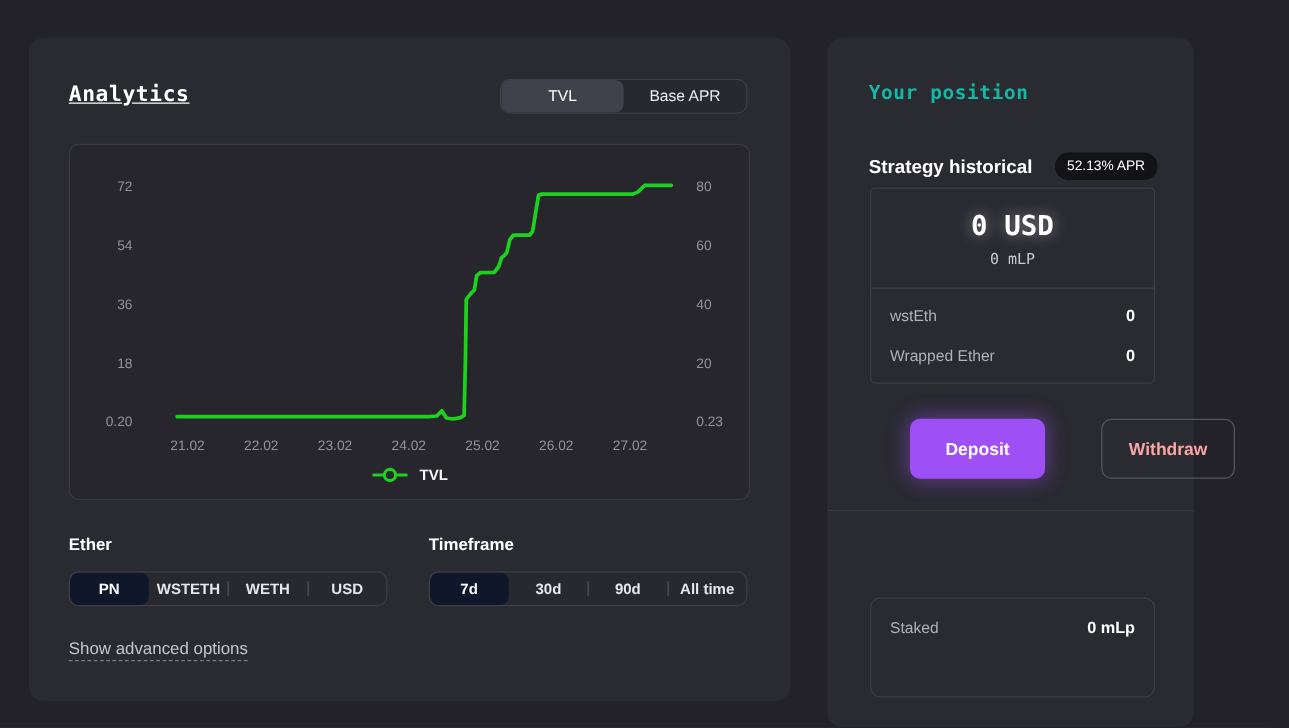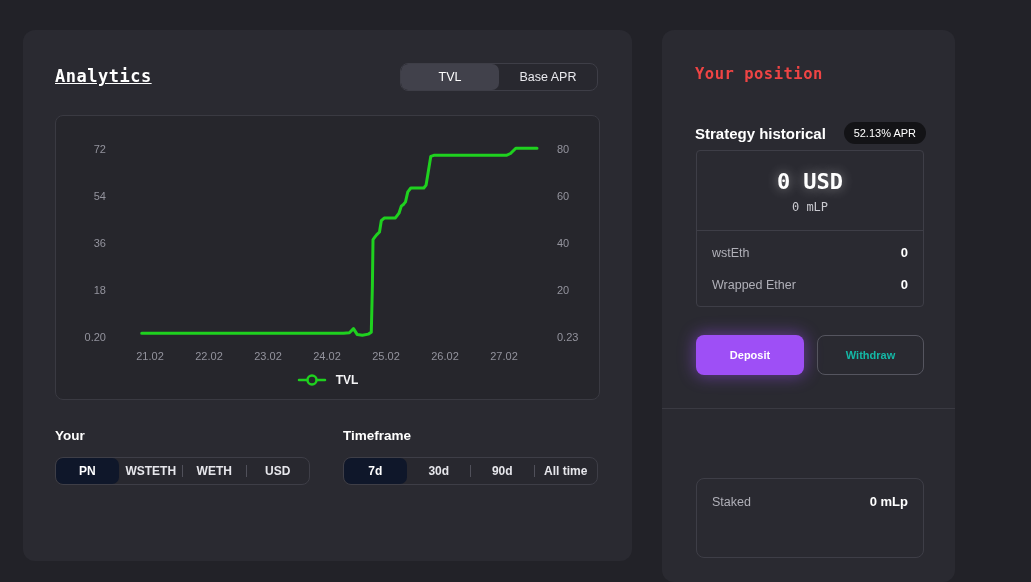--- a/index.html
+++ b/index.html
@@ -71,21 +71,21 @@
   .adv-link {
     position:absolute; left:32px; top:481px;
     font-size:13.5px; color:#c6c6ce; text-decoration:none;
     border-bottom:1px dashed #7a7a84; padding-bottom:2px; cursor:pointer;
   }
 
   
   .pos-title {
     position:absolute; left:33px; top:35px;
     font-family:"DejaVu Sans Mono", monospace;
-    font-size:15.5px; font-weight:bold; color:#ef4444; letter-spacing:0.5px;
+    font-size:15.5px; font-weight:bold; color:#14b8a6; letter-spacing:0.5px;
   }
   .head-row {
     position:absolute; left:33px; right:29px;
     display:flex; align-items:center; justify-content:space-between;
   }
   .strategy-row { top:92px; }
   .staking-row  { top:407px; }
   .head-label { font-size:15px; font-weight:bold; color:#ffffff; }
   .badge {
     background:#131316; color:#ffffff; font-size:11px;
@@ -117,29 +117,29 @@
   .asset-rows { padding:14px 15px 0 15px; }
   .a-row {
     display:flex; justify-content:space-between; align-items:center;
     margin-bottom:17px;
   }
   .a-label { font-size:12.5px; color:#b0b0b8; }
   .a-value { font-size:13px; font-weight:bold; color:#ffffff; }
 
   .btns { position:absolute; left:34px; top:305px; display:flex; gap:13px; }
   .btn {
-    height:40px; border-radius:8px; font-size:11px; font-weight:bold;
-    font-family:"Liberation Sans", sans-serif; cursor:pointer;
+    height:48px; border-radius:8px; font-size:14px; font-weight:bold;
+    font-family:"Liberation Sans", sans-serif; cursor:pointer;margin-left:32px;
   }
   .btn-deposit {
     width:108px; background:#9e4ff6; color:#ffffff; border:none;
     box-shadow:0 0 16px 2px rgba(158,79,246,0.45);
   }
   .btn-withdraw {
-    width:107px; background:transparent; color:#14b8a6;
+    width:107px; background:transparent; color:#fca5a5;
     border:1px solid #55555f;
   }
 
   .h-divider { position:absolute; left:0; right:0; top:378px; border-top:1px solid #3a3a42; }
 
   .stake-box {
     position:absolute; left:34px; top:448px; width:228px; height:80px;
     border:1px solid #3e3e47; border-radius:8px; padding:15px 15px 12px 15px;
   }
 </style>
@@ -180,21 +180,21 @@
         </svg>
       <div class="legend">
         <svg width="30" height="14" viewBox="0 0 30 14" class="legend-marker">
           <line x1="2" y1="7" x2="28" y2="7" stroke-width="2.5" stroke-linecap="round" stroke="#1fd11f"></line>
           <circle cx="15" cy="7" r="4.5" fill="#26262c" stroke-width="2.5" stroke="#1fd11f"></circle>
         </svg>
         <span class="legend-label">TVL</span>
       </div>
     </div>
 
-    <div class="ctl-label unit-label">Your</div>
+    <div class="ctl-label unit-label">Ether</div>
     <div class="seg-group unit-group">
       <button class="seg selected">PN</button>
       <span class="pipe hide"></span>
       <button class="seg">WSTETH</button>
       <span class="pipe"></span>
       <button class="seg">WETH</button>
       <span class="pipe"></span>
       <button class="seg">USD</button>
     </div>
 
@@ -202,20 +202,21 @@
     <div class="seg-group tf-group">
       <button class="seg selected">7d</button>
       <span class="pipe hide"></span>
       <button class="seg">30d</button>
       <span class="pipe"></span>
       <button class="seg">90d</button>
       <span class="pipe"></span>
       <button class="seg">All time</button>
     </div>
 
+    <a class="adv-link">Show advanced options</a>
   </section>
 
   <section class="card card-right">
 
     <h2 class="pos-title">Your position</h2>
 
     <div class="head-row strategy-row">
       <span class="head-label">Strategy historical</span>
       <span class="badge">52.13% APR</span>
     </div>

